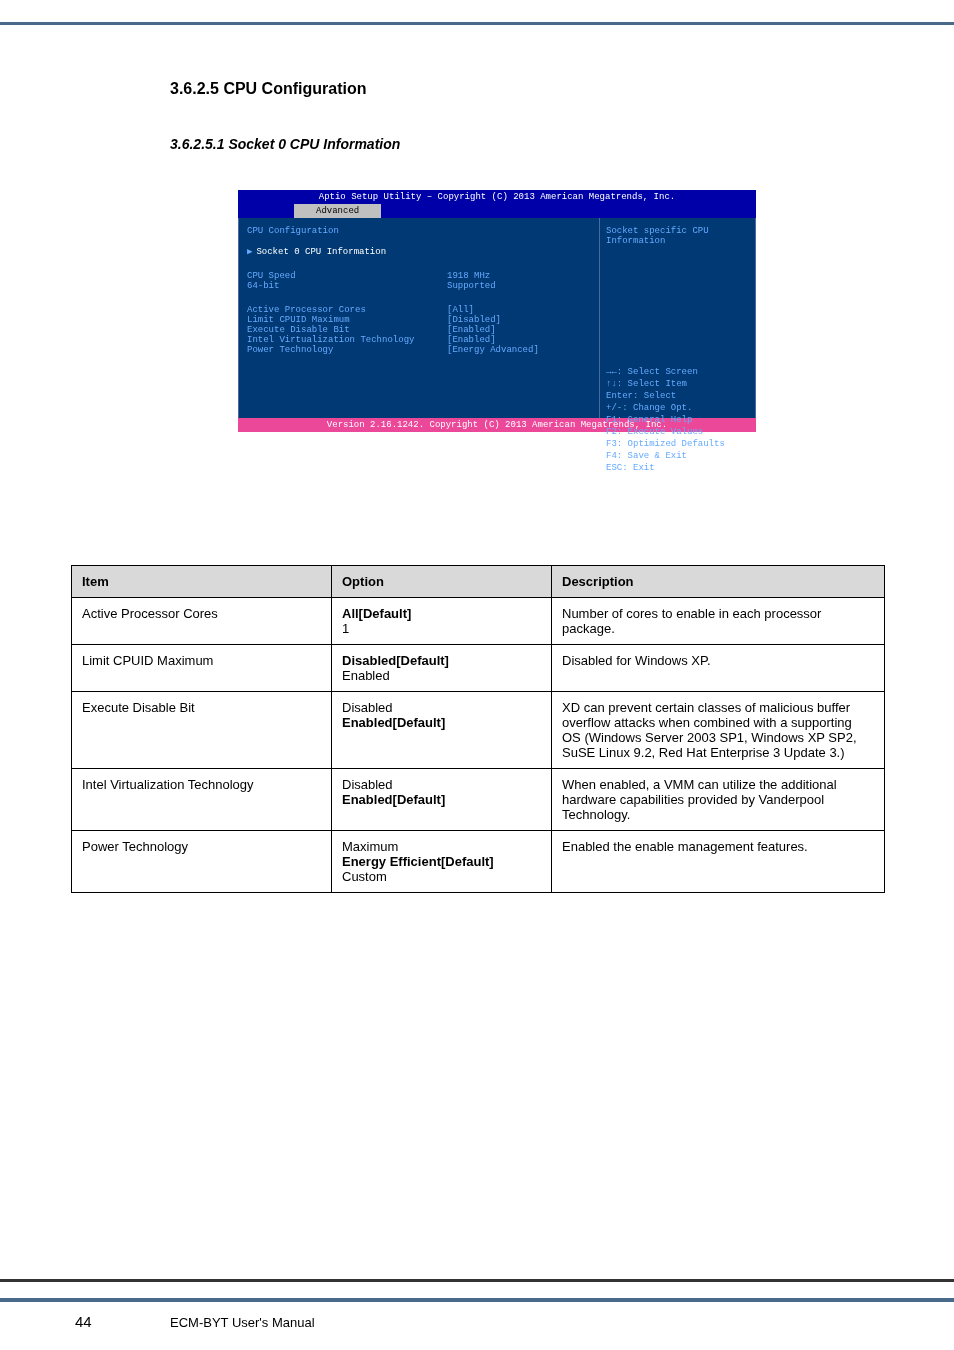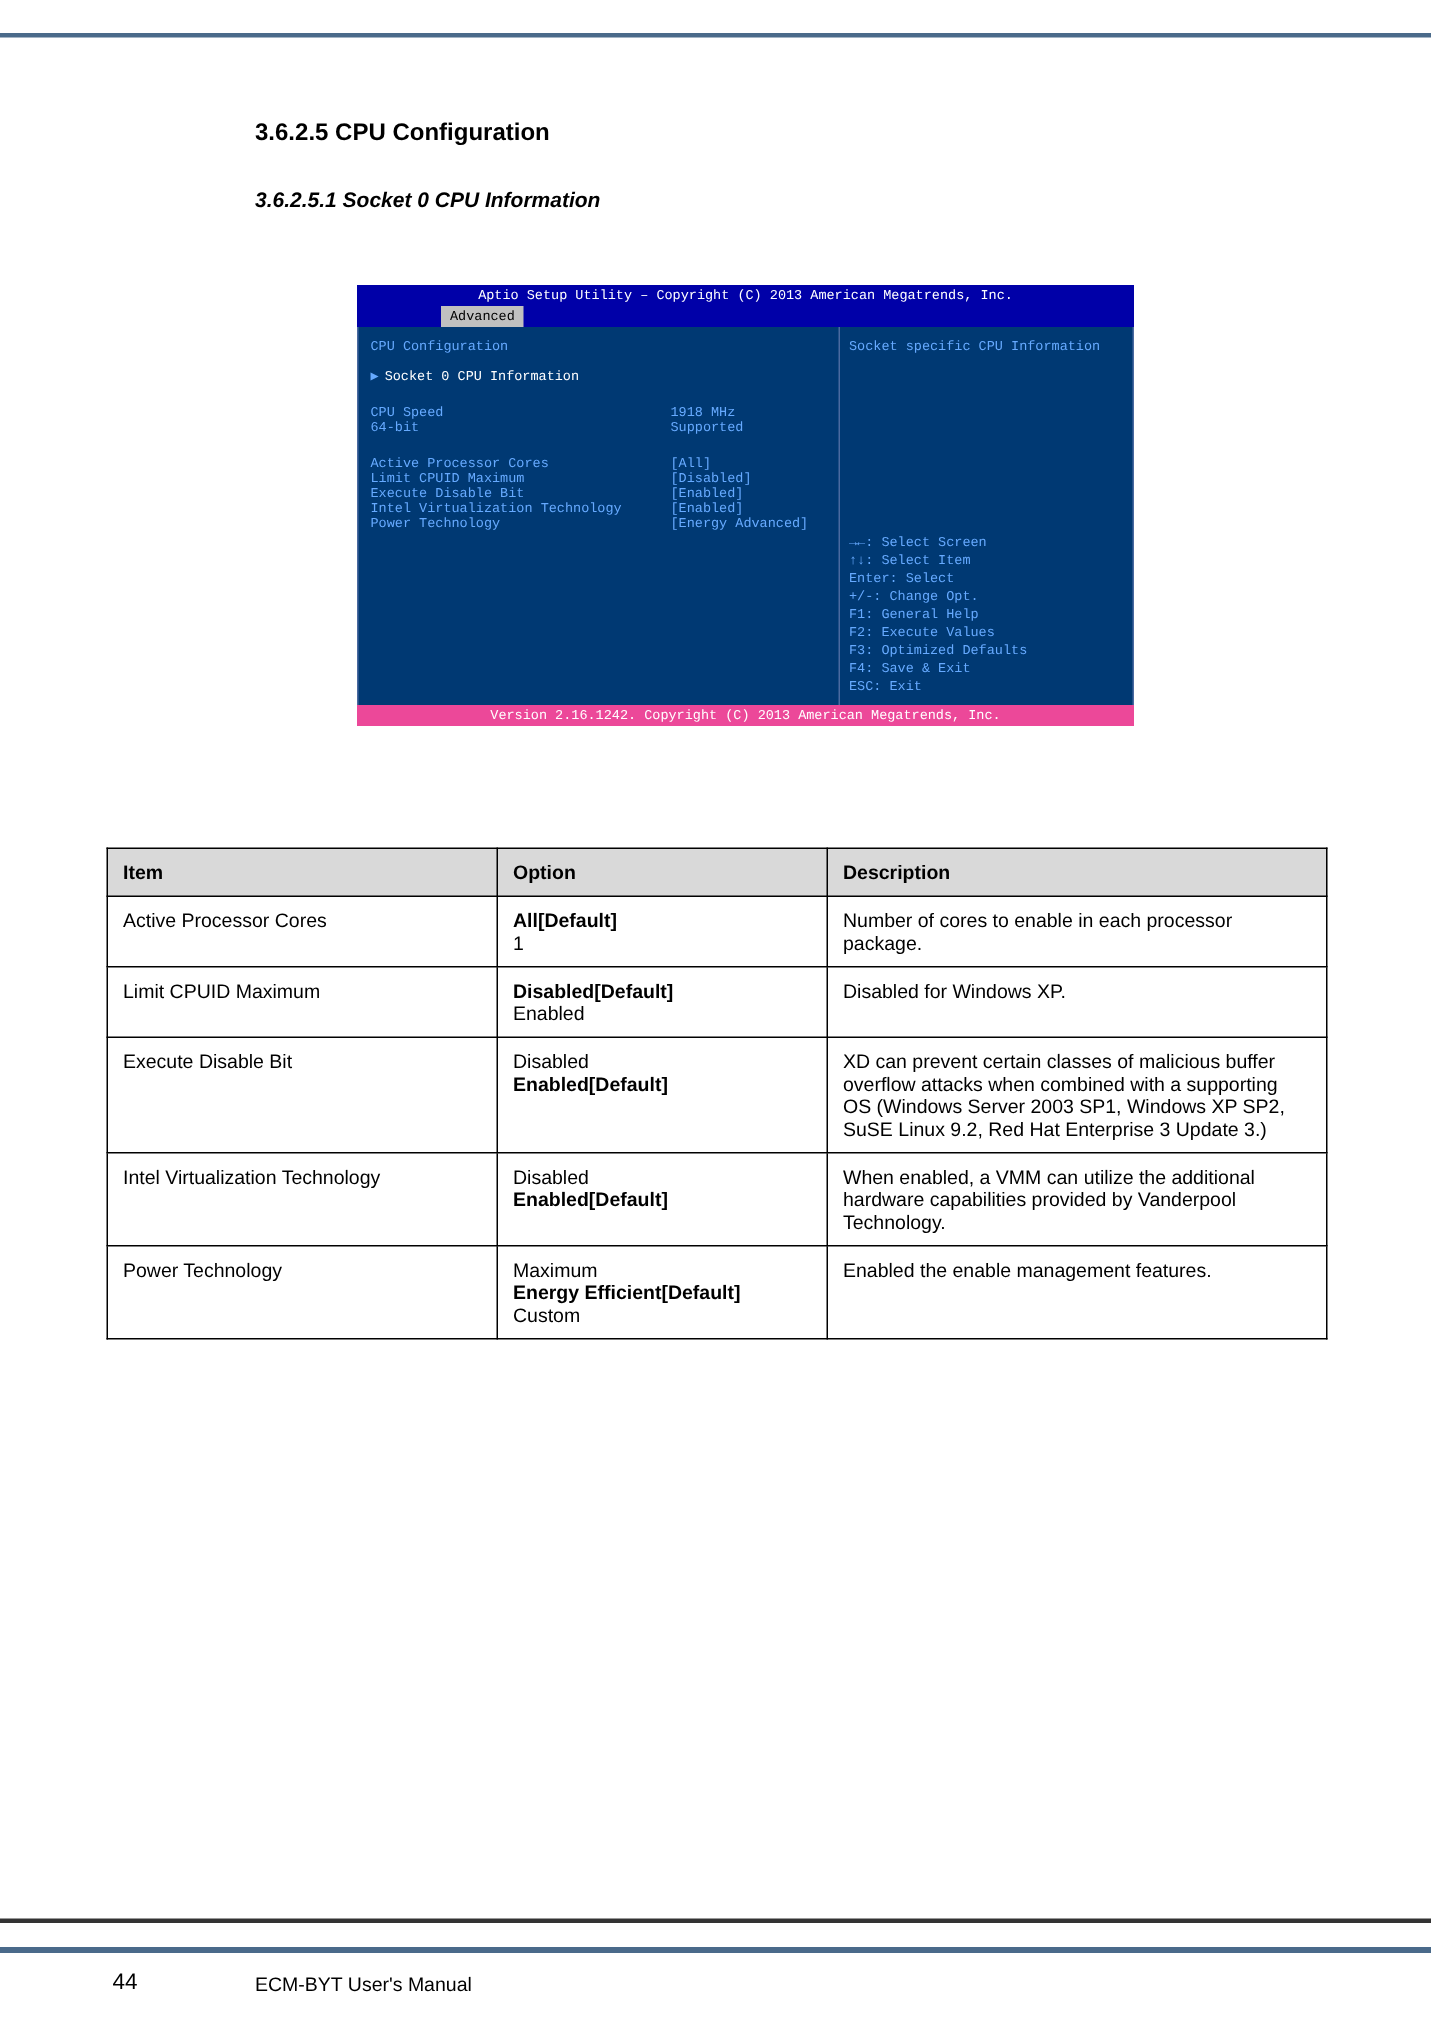--- a/index.html
+++ b/index.html
@@ -20,21 +20,21 @@
   }
   .section-title {
     position: absolute;
     top: 80px;
     left: 170px;
     font-size: 16px;
     font-weight: bold;
   }
   .subsection-title {
     position: absolute;
-    top: 125px;
+    top: 136px;
     left: 170px;
     font-size: 14px;
     font-weight: bold;
     font-style: italic;
   }
   .bios-shot {
     position: absolute;
     top: 190px;
     left: 218px;
     width: 518px;
@@ -56,28 +56,29 @@
     height: 14px;
     background: #0000a8;
     position: relative;
   }
   .bios-tab-active {
     position: absolute;
     top: 0;
     left: 56px;
     background: #c0c0c0;
     color: #000;
-    padding: 0 6px;
+    padding: 0 22px;
     height: 14px;
     line-height: 14px;
   }
   .bios-body {
     display: flex;
     background: #003973;
-    height: 252px;
+    height: 200px;
+    gap: 40px;
   }
   .bios-left {
     width: 320px;
     padding: 8px 8px;
     color: #66aaff;
     position: relative;
   }
   .bios-left .heading { color: #66aaff; }
   .bios-left .selected {
     color: #fff;

